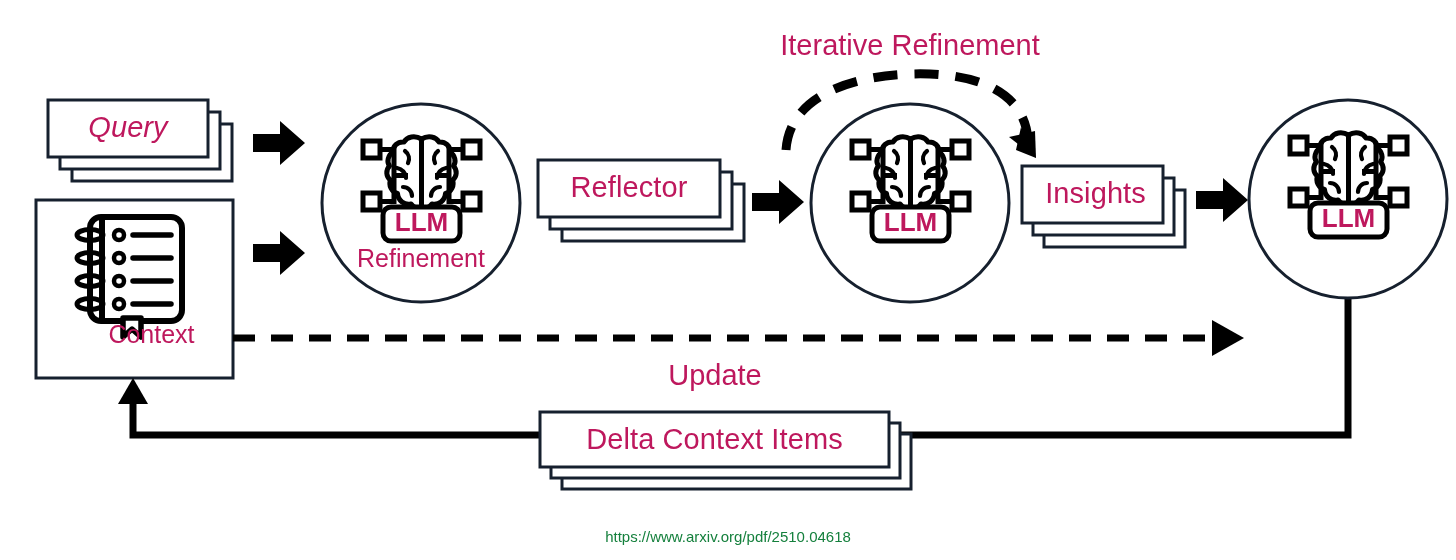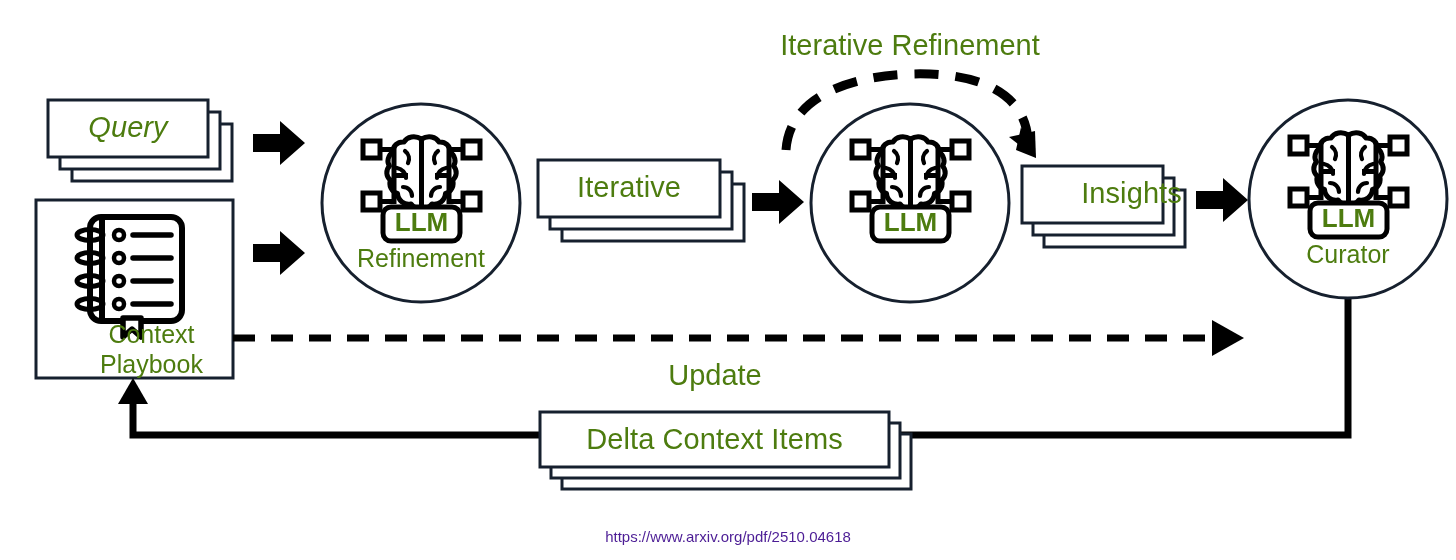--- a/index.html
+++ b/index.html
@@ -21,41 +21,41 @@
     height: 560px;
   }
   #svg-layer {
     position: absolute;
     left: 0; top: 0;
     width: 1456px;
     height: 560px;
   }
   .lbl {
     position: absolute;
-    color: #4d7c0f;
+    color: #be185d;
     white-space: nowrap;
     text-align: center;
     line-height: 1.05;
   }
   .card-text {
     font-size: 29px;
     letter-spacing: 0.1px;
   }
   .node-text {
     font-size: 25px;
   }
   .flow-text {
     font-size: 29px;
   }
   .heading-text {
     font-size: 29px;
   }
   .url-text {
     font-size: 15px;
-    color: #4c1d95;
+    color: #15803d;
   }
   .playbook-text {
     font-size: 25px;
     line-height: 1.18;
   }
 </style>
 </head>
 <body>
 
 <div id="stage">
@@ -221,36 +221,34 @@
     </g>
     <g>
       <use href="#block-arrow" x="1196" y="178"></use>
     </g>
   </svg>
 
   <div class="lbl card-text" style="left:48px; top:112px; width:160px;font-style:italic;">Query</div>
 
   <div class="lbl playbook-text" style="left:36px; top:320px; width:231px;">
     <div>Context</div>
-    <div>Playbook</div>
   </div>
 
   <div class="lbl" style="left:383px; top:209px; width:77px; font-size:26px; font-weight:bold;">LLM</div>
   <div class="lbl node-text" style="left:331px; top:245px; width:180px;">Refinement</div>
 
-  <div class="lbl card-text" style="left:538px; top:172px; width:182px;">Iterative</div>
+  <div class="lbl card-text" style="left:538px; top:172px; width:182px;">Reflector</div>
 
   <div class="lbl heading-text" style="left:700px; top:30px; width:420px;">Iterative Refinement</div>
 
   <div class="lbl" style="left:872px; top:209px; width:77px; font-size:26px; font-weight:bold;">LLM</div>
 
-  <div class="lbl card-text" style="left:1022px; top:178px; width:147px;margin-left:36px;">Insights</div>
+  <div class="lbl card-text" style="left:1022px; top:178px; width:147px;">Insights</div>
 
   <div class="lbl" style="left:1310px; top:205px; width:77px; font-size:26px; font-weight:bold;">LLM</div>
-  <div class="lbl node-text" style="left:1258px; top:241px; width:180px;">Curator</div>
 
   <div class="lbl flow-text" style="left:560px; top:360px; width:310px;">Update</div>
 
   <div class="lbl card-text" style="left:540px; top:424px; width:349px;">Delta Context Items</div>
 
   <div class="lbl url-text" style="left:528px; top:529px; width:400px;">https://www.arxiv.org/pdf/2510.04618</div>
 
 </div>
 
 </body></html>

